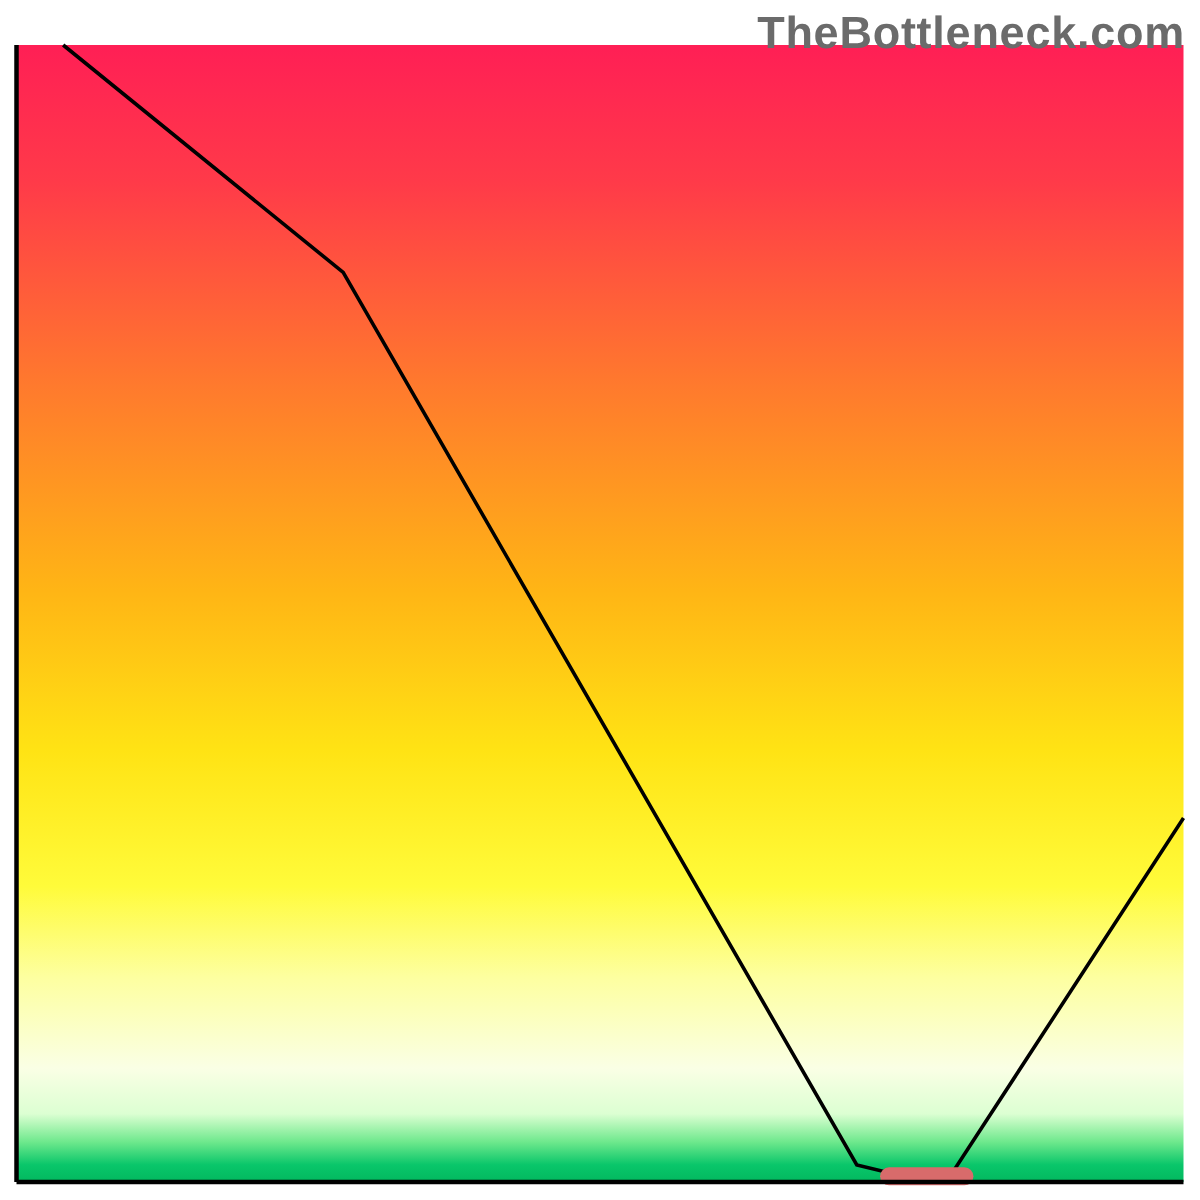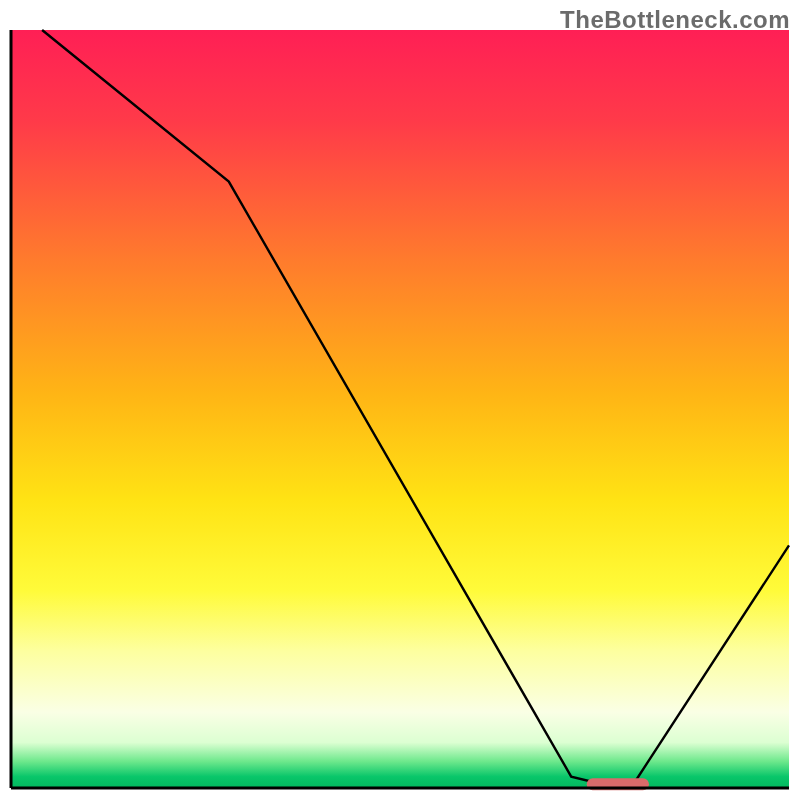--- a/index.html
+++ b/index.html
@@ -15,21 +15,21 @@
     height: 800px;
   }
   svg {
     display: block;
   }
   .watermark {
     position: absolute;
     top: 6px;
     right: 10px;
     font-family: Arial, Helvetica, sans-serif;
-    font-size: 24px;
+    font-size: 30px;
     font-weight: bold;
     color: #6b6b6b;
     letter-spacing: 0.5px;
   }
 </style>
 </head>
 <body>
 
 <div class="chart-container">
   <svg id="chart-svg" width="800" height="800" viewBox="0 0 800 800">

